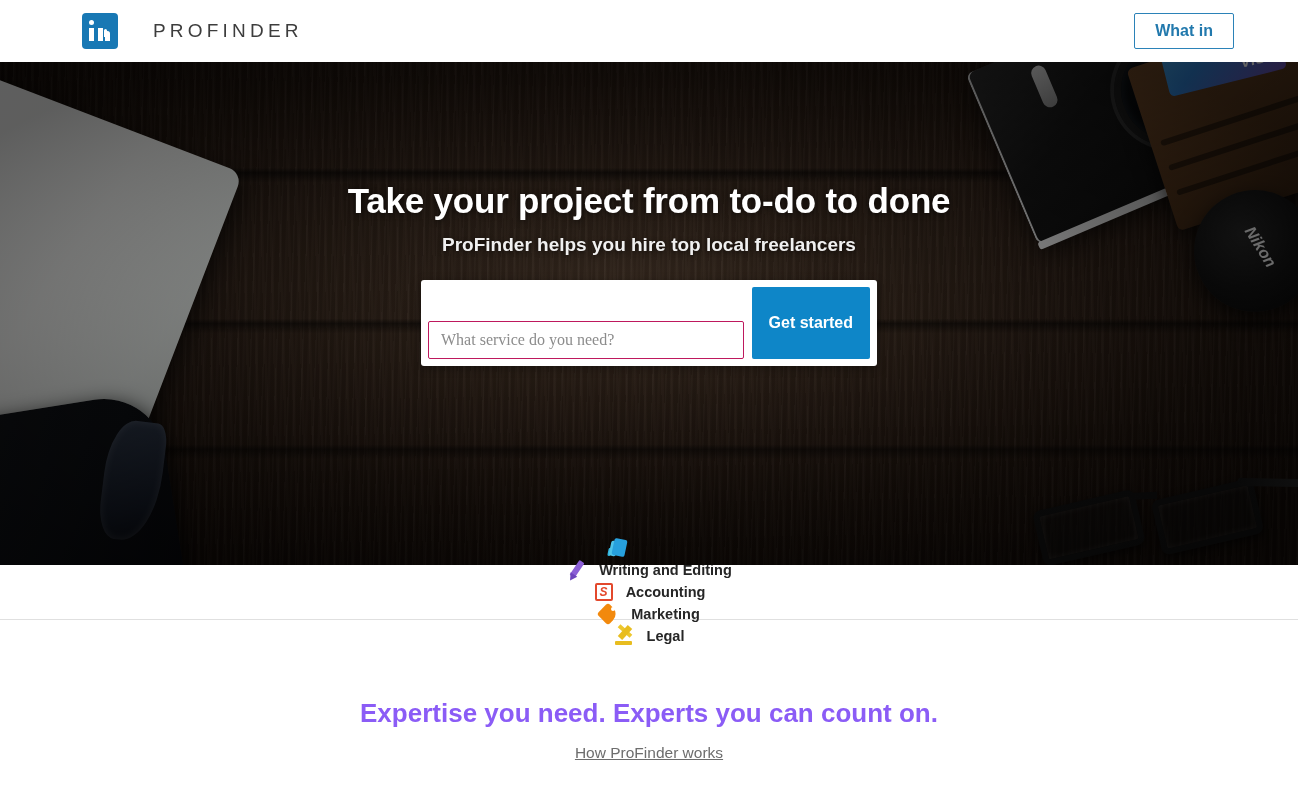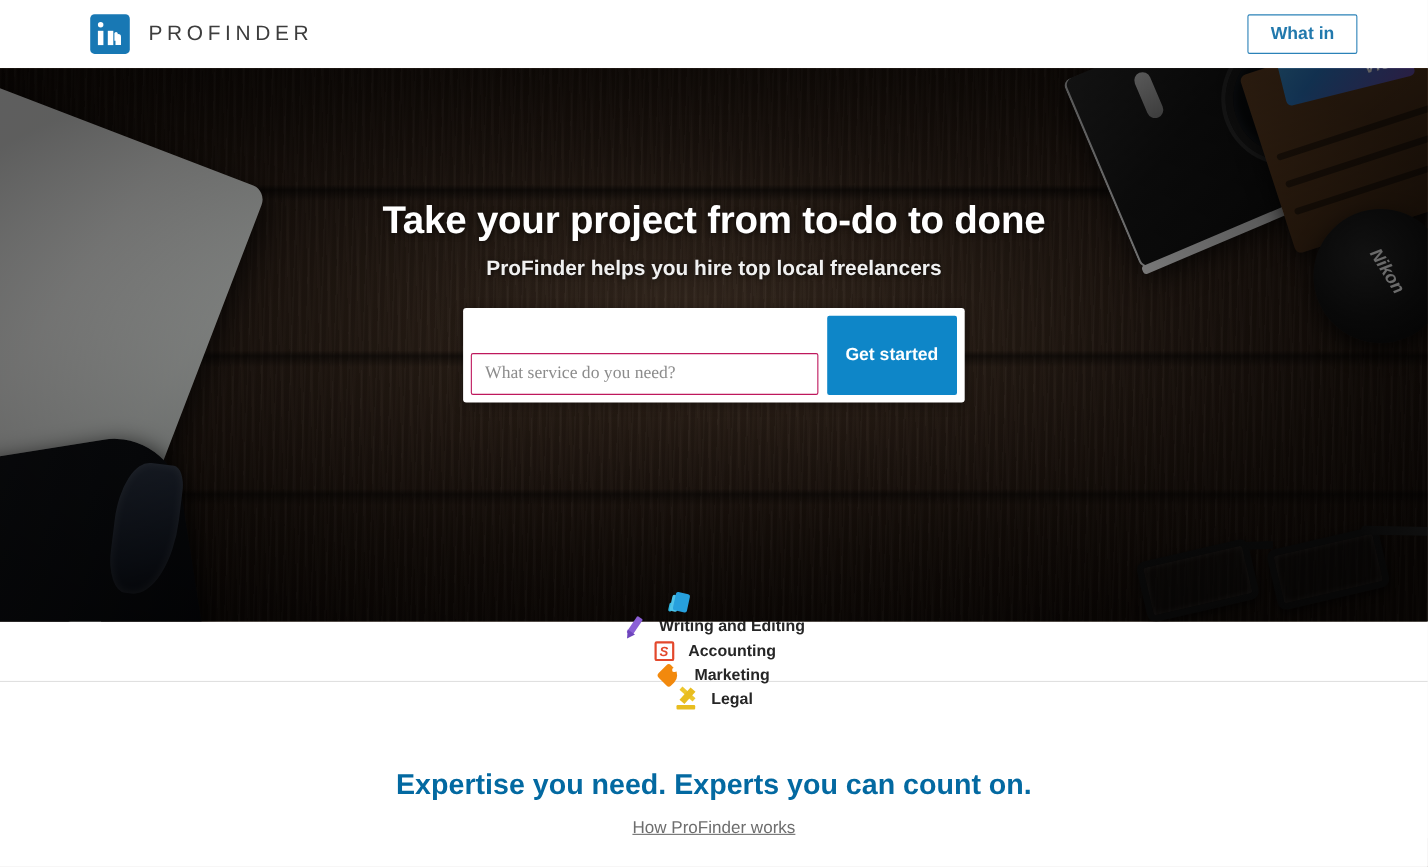--- a/index.html
+++ b/index.html
@@ -21,21 +21,21 @@
     background: #ffffff;
     display: flex;
     align-items: center;
     justify-content: space-between;
     padding: 0 64px 0 82px;
     position: relative;
   }
   .brand {
     display: flex;
     align-items: center;
-    gap: 17px;
+    gap: 35px;
   }
   .li-logo {
     width: 36px;
     height: 36px;
     background: #1878b4;
     border-radius: 4px;
     position: relative;
     flex: 0 0 auto;
   }
   .li-logo .dot {
@@ -461,21 +461,21 @@
 
   
   .expertise {
     background: #ffffff;
     text-align: center;
     padding-top: 78px;
   }
   .expertise-title {
     font-size: 26px;
     font-weight: 700;
-    color: #0369a1;
+    color: #8b5cf6;
   }
   .expertise-sub {
     margin-top: 15px;
     font-size: 15.5px;
     color: #6d6d6d;
     font-weight: 400;
     text-decoration: underline;
   }
 </style>
 </head>

